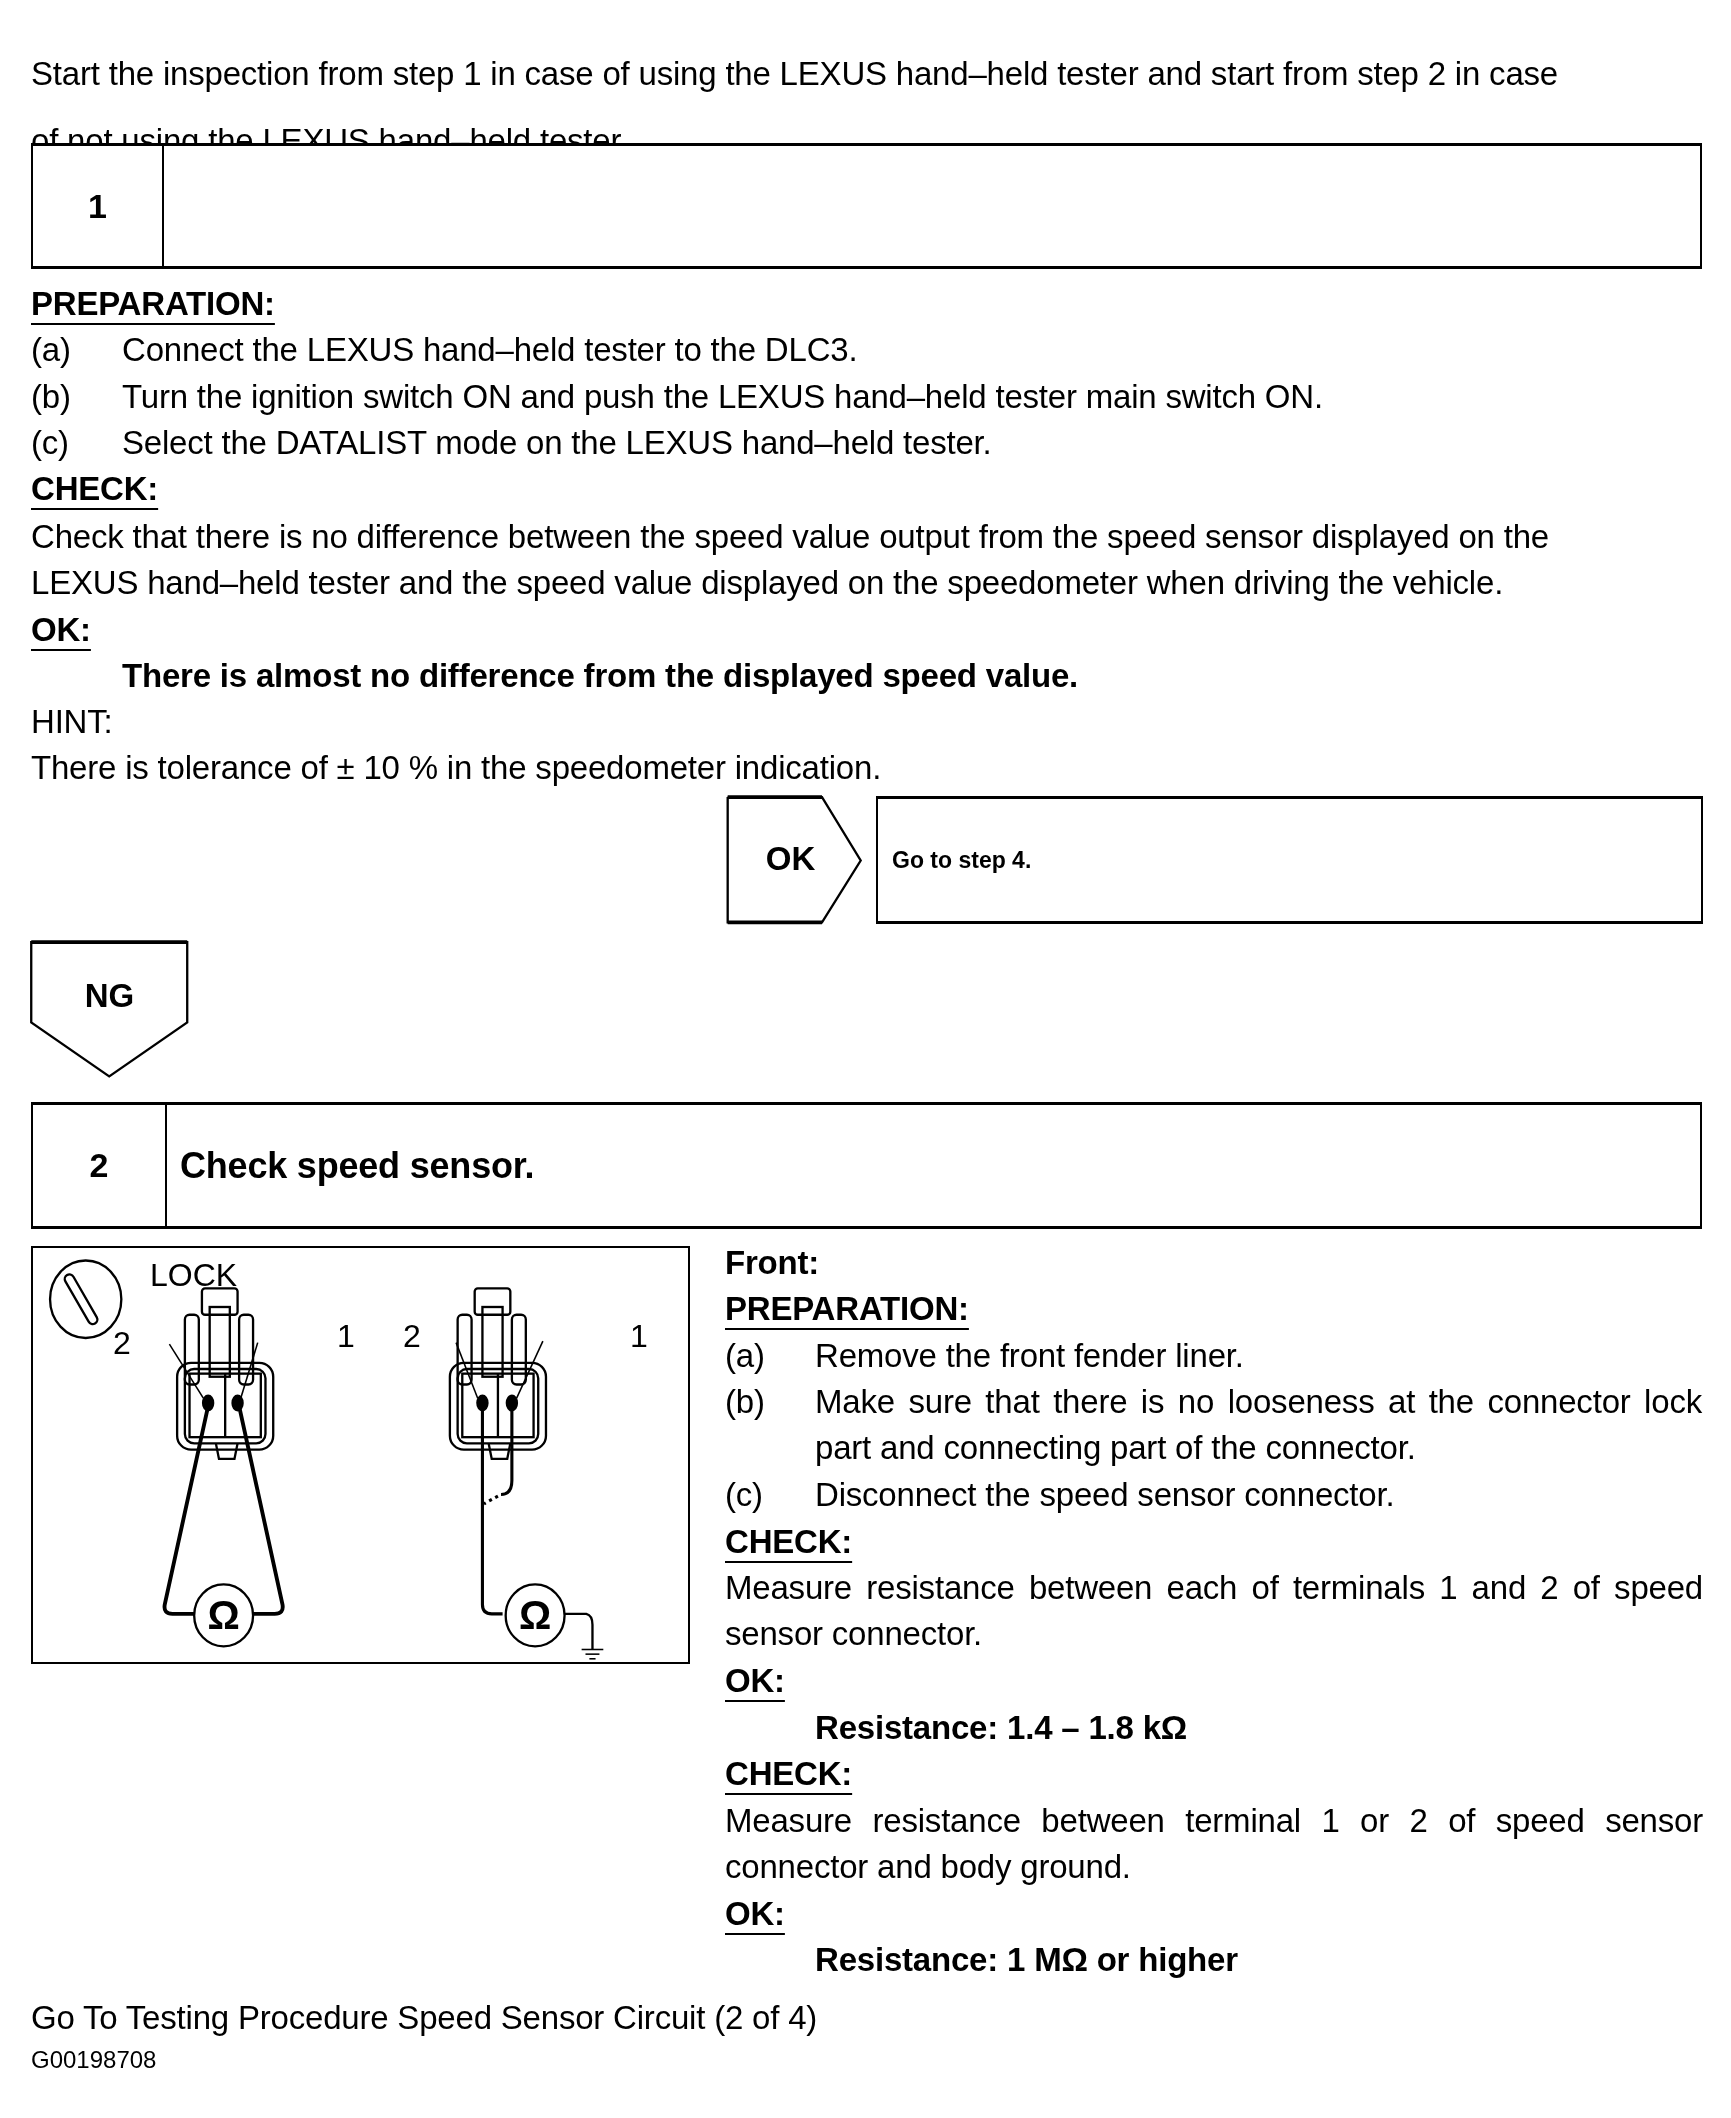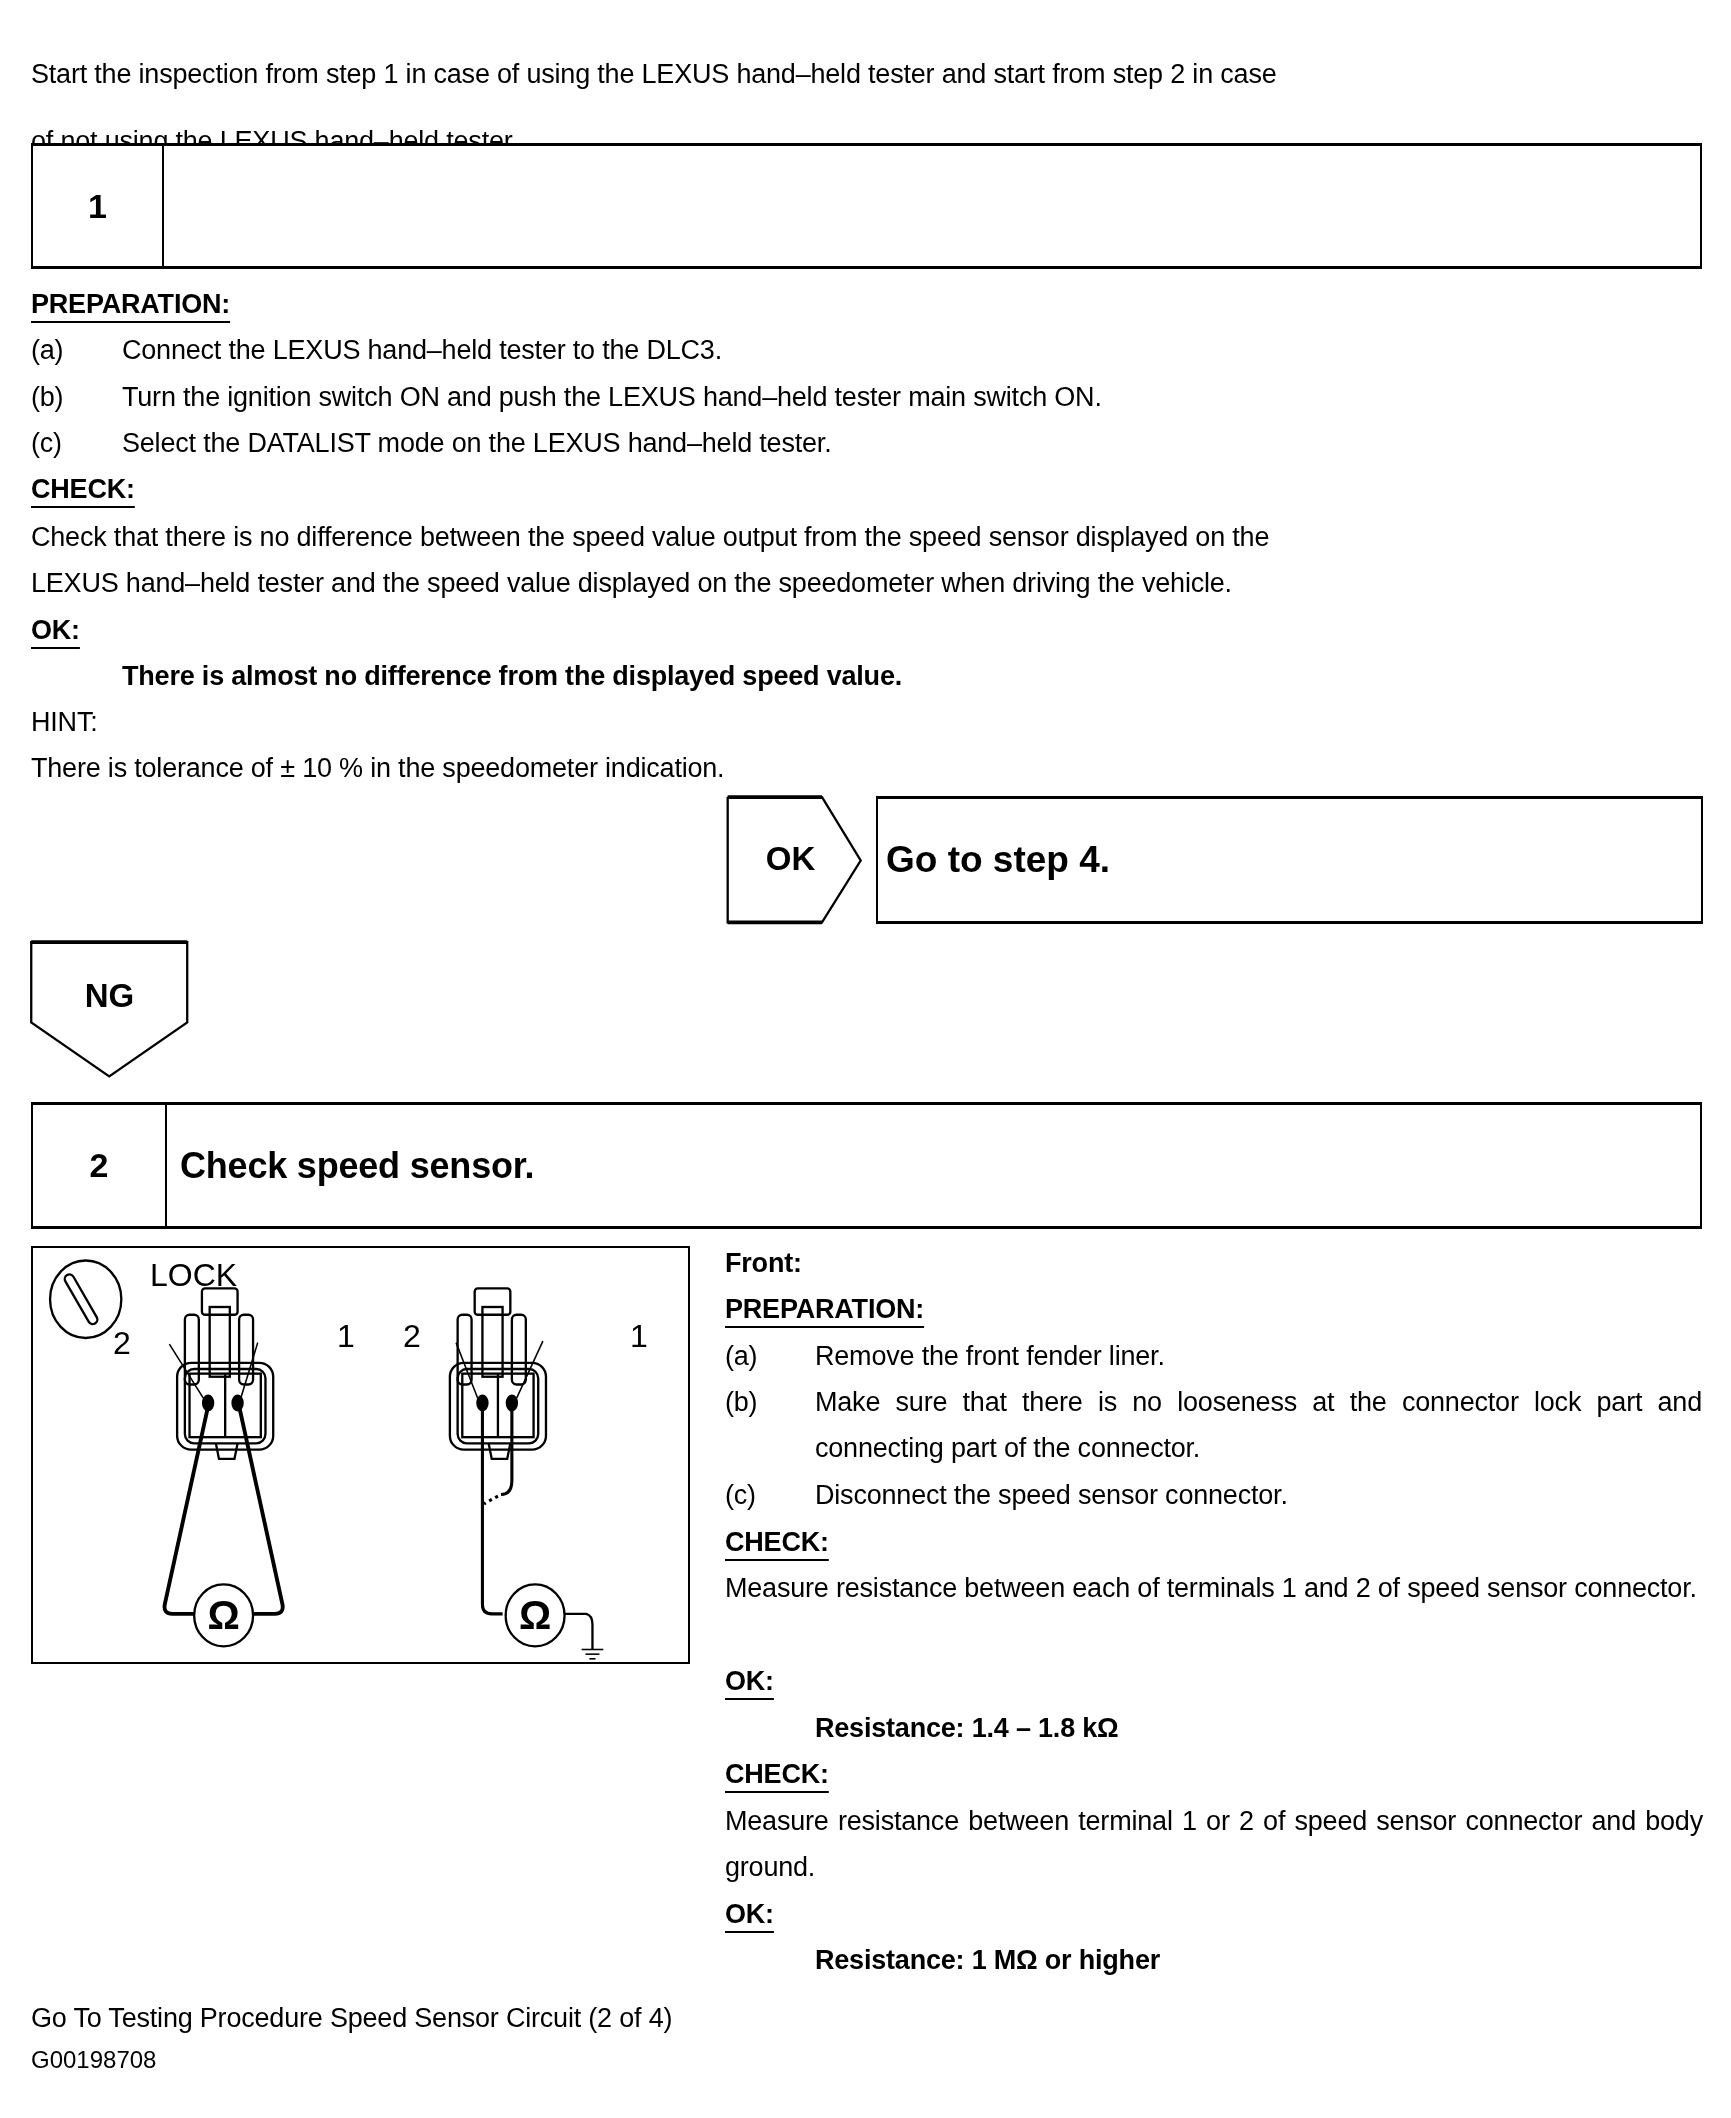--- a/index.html
+++ b/index.html
@@ -1,27 +1,27 @@
 <!DOCTYPE html>
 <html style="font-size:12.4px"><head>
 <meta charset="utf-8">
 <style>
   html,body{margin:0;padding:0;background:#ffffff;}
   body{width:1732px;height:2119px;position:relative;overflow:hidden;color:#000;
        font-family:"Liberation Sans","DejaVu Sans",sans-serif;}
   .abs{position:absolute;white-space:nowrap;}
-  .txt{font-size:27px;line-height:46px;letter-spacing:-0.2px;}
+  .txt{font-size:33px;line-height:46px;letter-spacing:-0.2px;}
   .bold{font-weight:bold;}
   .ul{text-decoration:underline;text-decoration-thickness:2.3px;text-underline-offset:7.7px;}
   .step-box{position:absolute;border:2.3px solid #000;border-top-width:3.9px;border-bottom-width:3.9px;box-sizing:border-box;background:#fff;}
   .step-num{position:absolute;top:0;bottom:0;left:0;border-right:2.3px solid #000;
             display:flex;align-items:center;justify-content:center;font-weight:bold;font-size:34px;}
   .step-title{position:absolute;top:0;bottom:0;display:flex;align-items:center;font-weight:bold;font-size:36px;letter-spacing:-0.2px;}
   .result-box{position:absolute;border:2.3px solid #000;border-top-width:3.1px;border-bottom-width:3.1px;box-sizing:border-box;
-              display:flex;align-items:center;font-weight:bold;font-size:37px;padding-left:8px;}
+              display:flex;align-items:center;font-weight:bold;font-size:23px;padding-left:14px;}
   .just{white-space:normal;text-align:justify;text-align-last:left;}
   .diagram{position:absolute;border:2.3px solid #000;box-sizing:border-box;background:#fff;}
   .lbl{font-size:32px;}
 </style>
 </head>
 <body>
 
 <div class="abs txt" style="left:31px;top:51px;">Start the inspection from step 1 in case of using the LEXUS hand–held tester and start from step 2 in case</div>
 <div class="abs txt" style="left:31px;top:98px;margin-top:20px;">of not using the LEXUS hand–held tester.</div>
 

